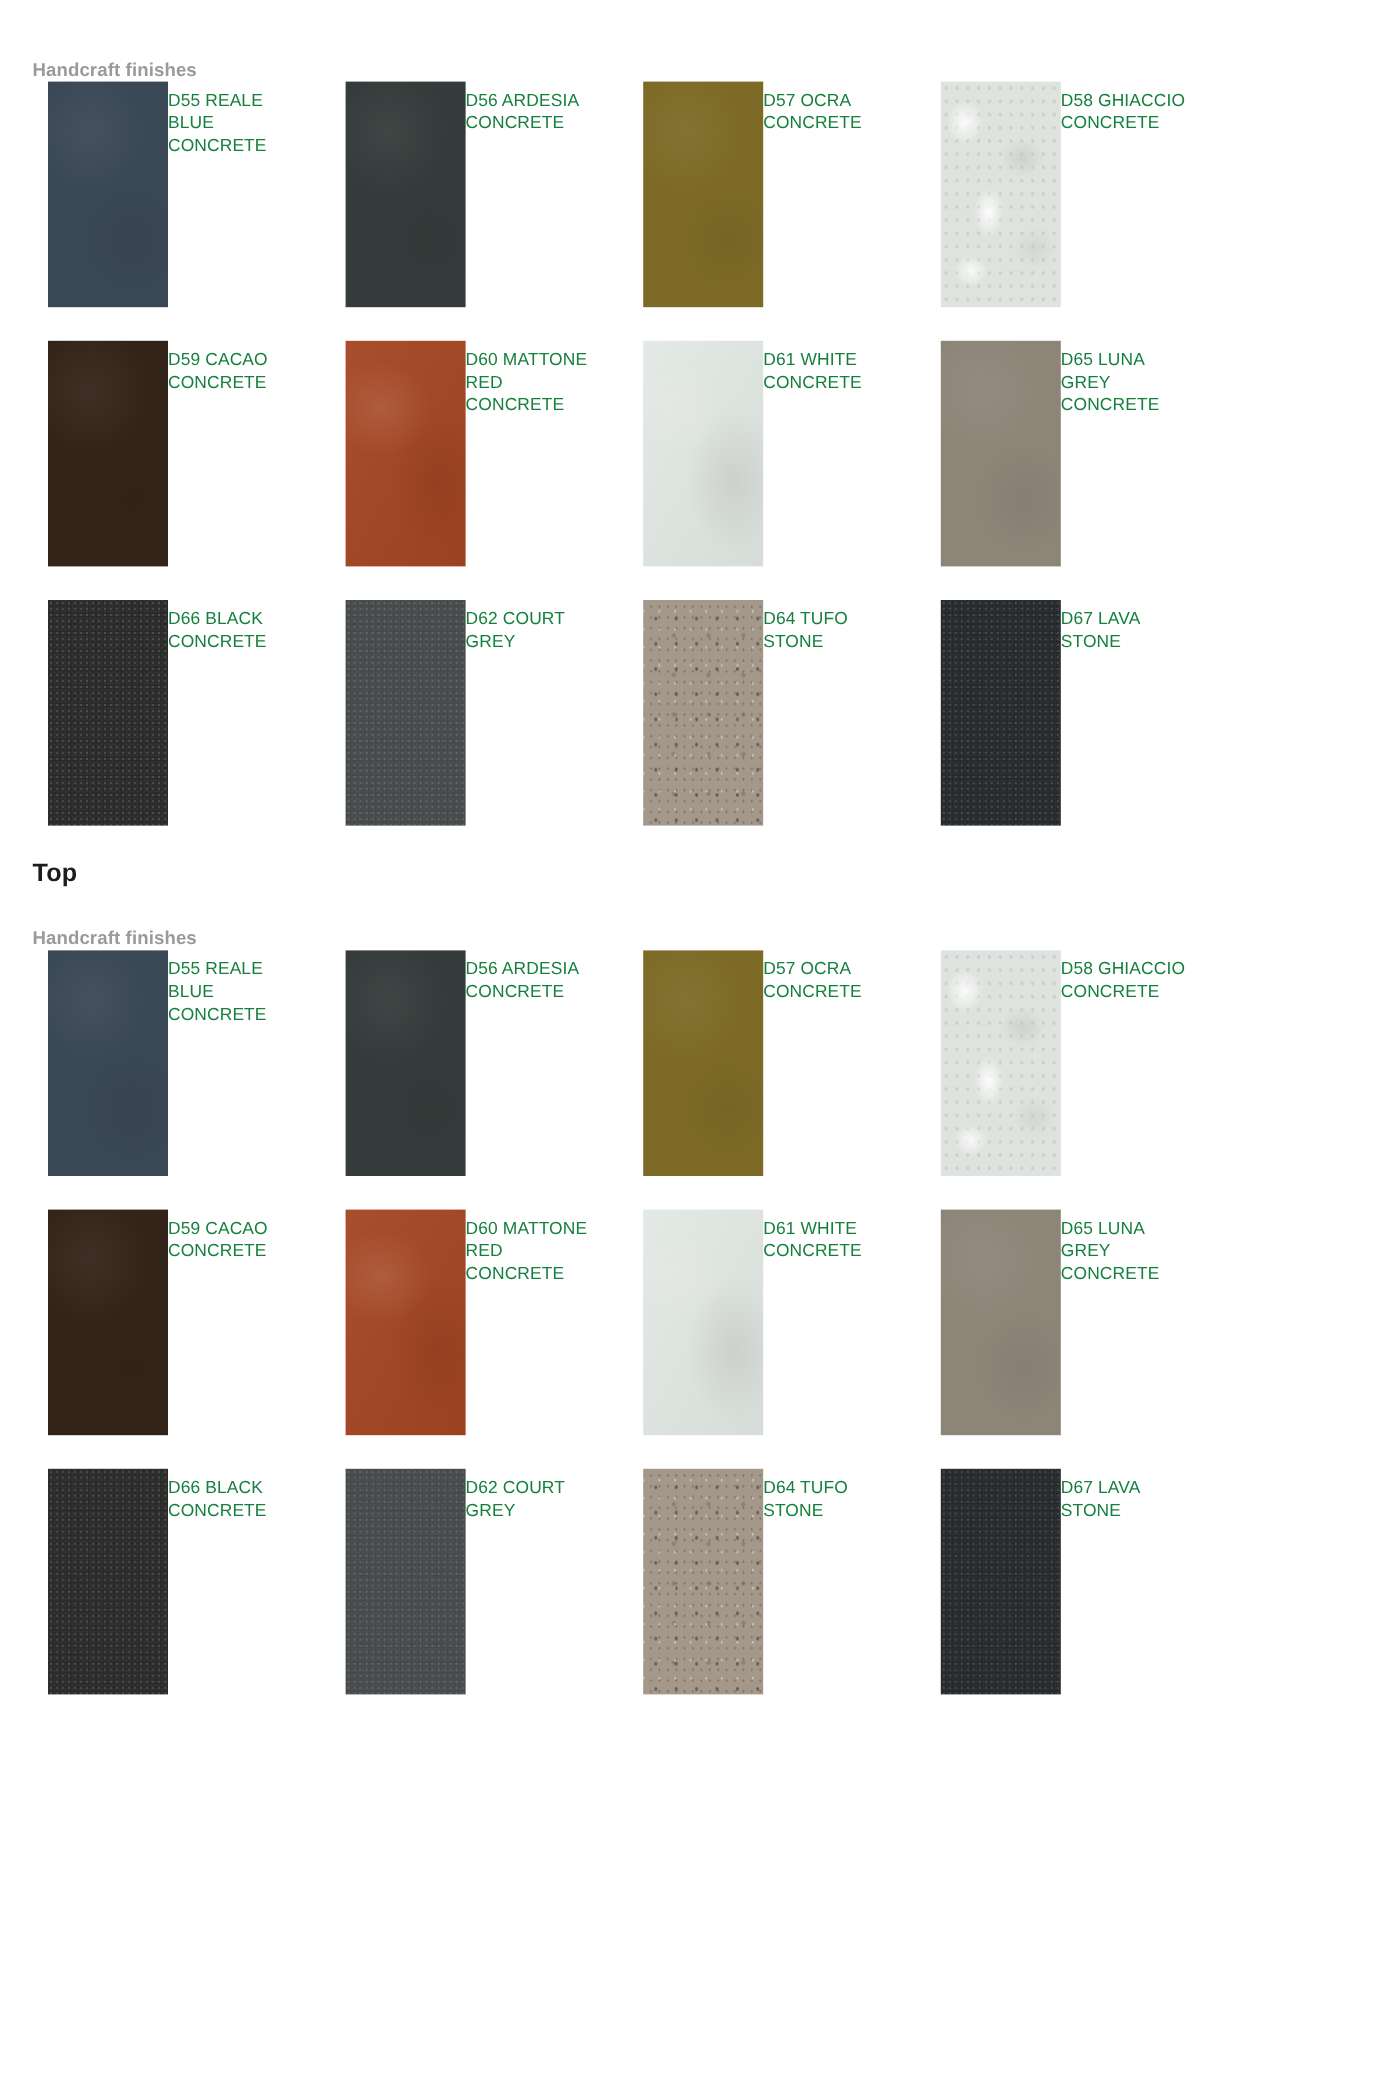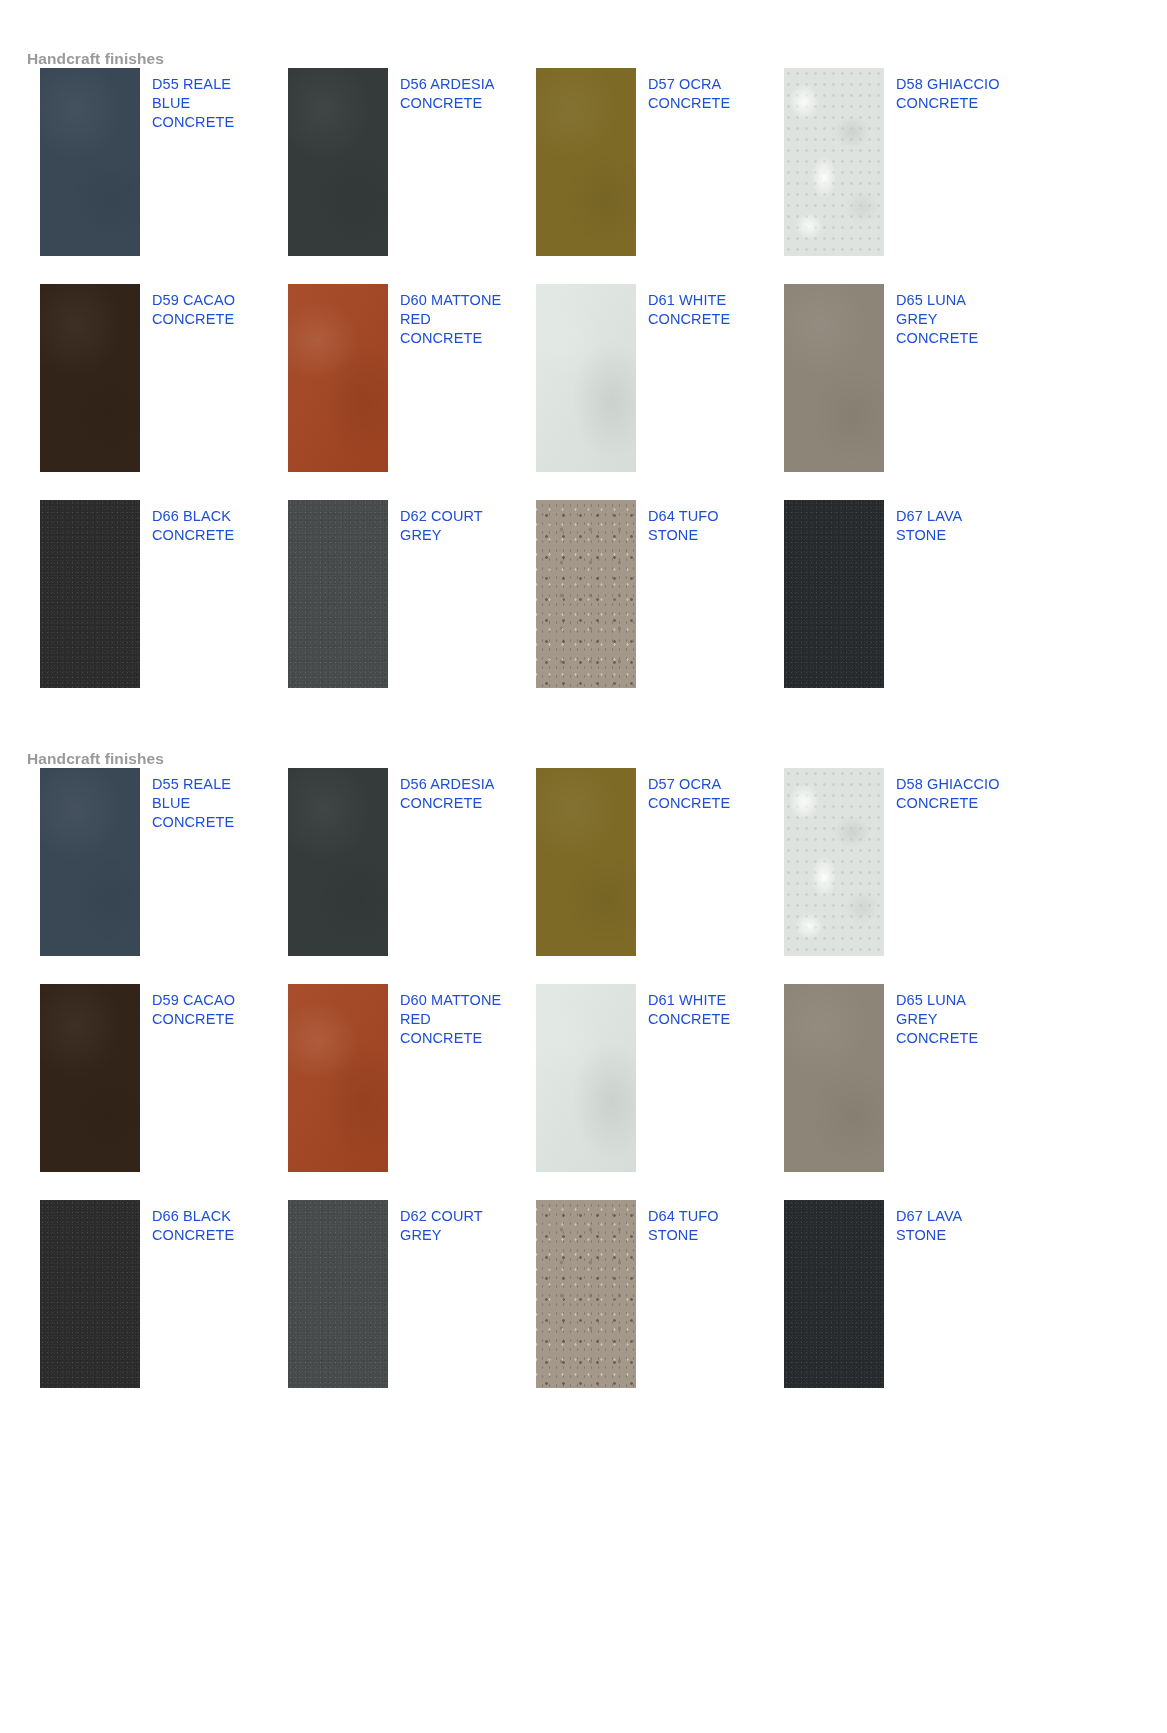--- a/index.html
+++ b/index.html
@@ -57,22 +57,21 @@
     width: 100px;
     height: 188px;
     flex: 0 0 100px;
     position: relative;
     overflow: hidden;
     background-repeat: repeat;
   }
   .swatch-label {
     font-size: 14.5px;
     line-height: 19px;
-    color: #1d4ed8;
-    padding-left: 12px;
+    color: #15803d;
     padding-top: 7px;
     max-width: 104px;
     letter-spacing: 0.1px;
   }
 
   
   .tex-smooth::after,
   .tex-soft::after,
   .tex-grain::after,
   .tex-speck::after,
@@ -176,20 +175,21 @@
       <div class="swatch-cell">
         <div class="swatch-chip tex-speck" style="background-color: rgb(163, 152, 138);"></div>
         <div class="swatch-label">D64 TUFO STONE</div>
       </div>
       <div class="swatch-cell">
         <div class="swatch-chip tex-grain" style="background-color: rgb(39, 42, 45);"></div>
         <div class="swatch-label">D67 LAVA STONE</div>
       </div>
     </div>
 
+  <div class="section-title">Top</div>
 
   <div style="height:34px"></div>
 
   <div class="group-title">Handcraft finishes</div>
 
   <div class="swatch-grid" id="grid-2">
       <div class="swatch-cell">
         <div class="swatch-chip tex-smooth" style="background-color: rgb(58, 71, 85);"></div>
         <div class="swatch-label">D55 REALE BLUE CONCRETE</div>
       </div>

